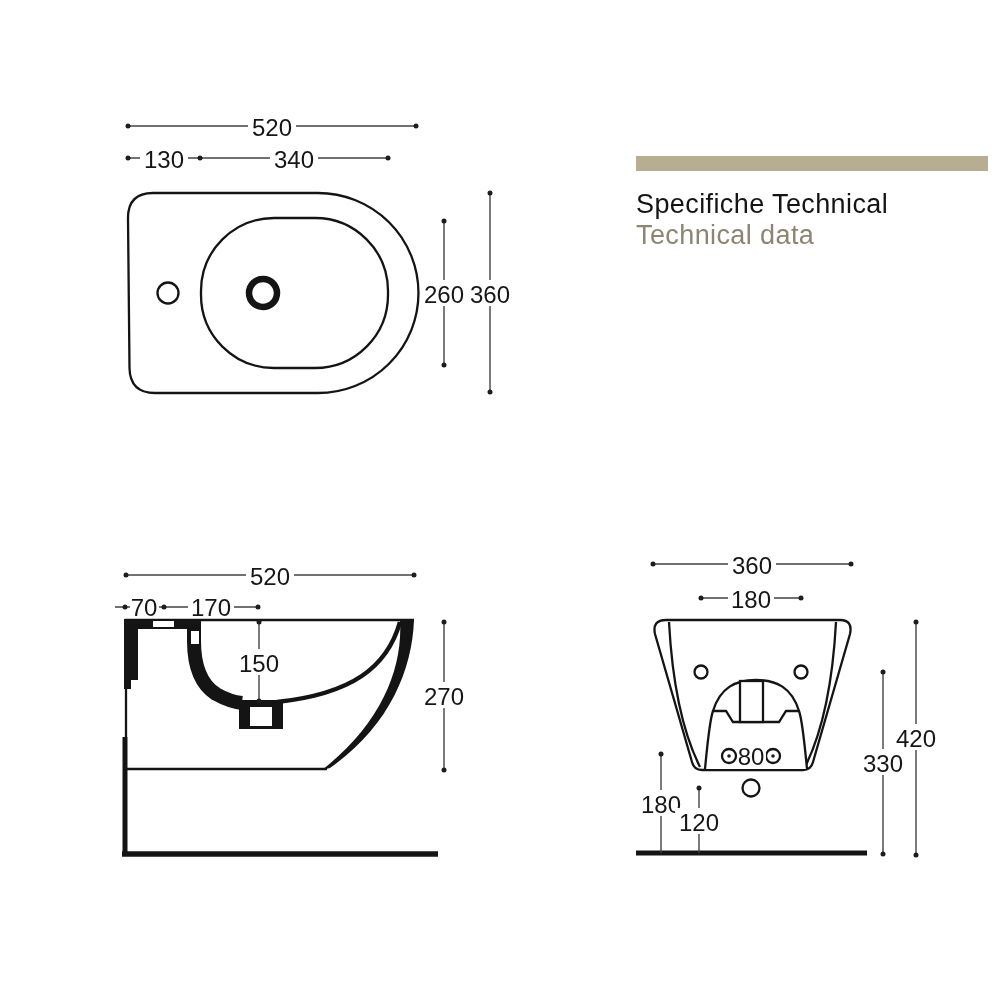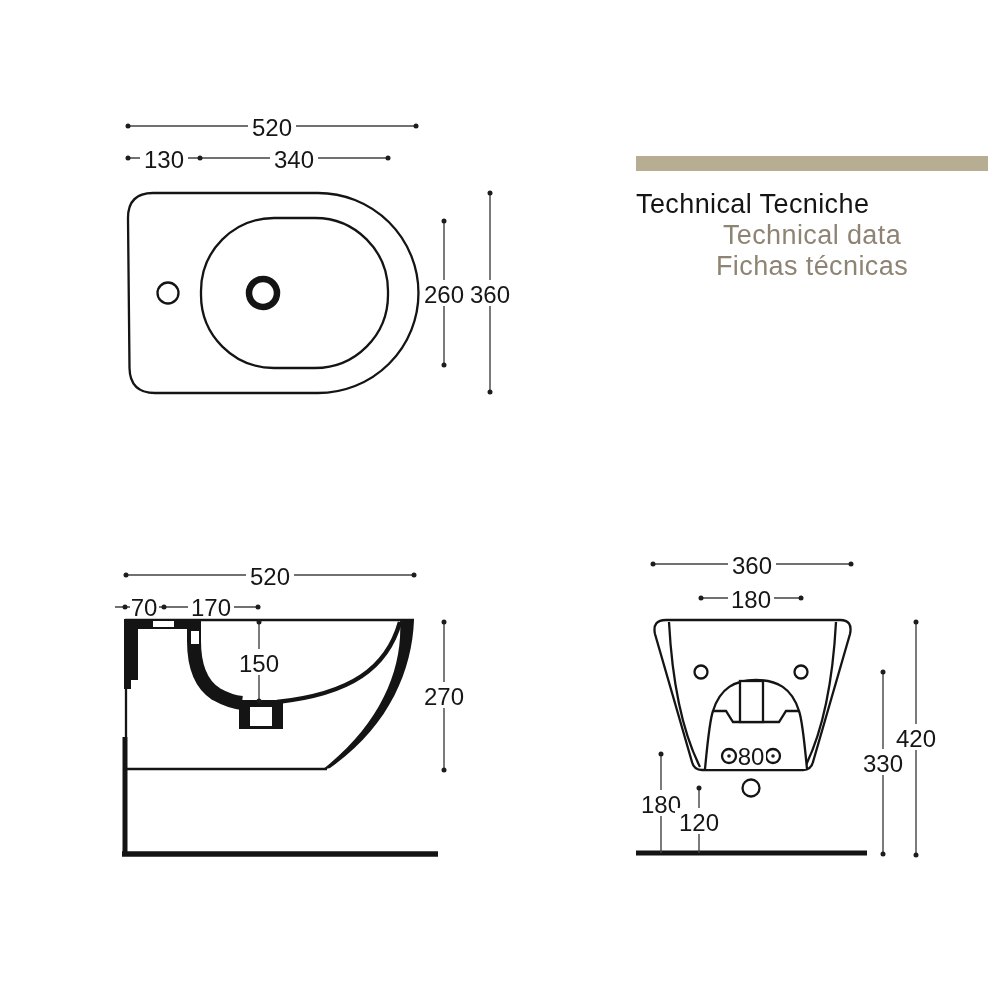--- a/index.html
+++ b/index.html
@@ -13,21 +13,21 @@
   .whitefill{fill:#ffffff;stroke:none;}
   .dimline{stroke:#424242;stroke-width:1.4;fill:none;}
   .dot{fill:#1d1d1d;stroke:none;}
   .dimbg{fill:#ffffff;stroke:none;}
   .dim{font-family:"Liberation Sans", sans-serif;font-size:24px;fill:#161616;
        text-anchor:middle;dominant-baseline:central;}
   
   .title-block{position:absolute;left:625px;top:156px;width:352px;}
   .accent-bar{width:352px;height:15px;}
   .tb-title{margin:18px 0 0 0;font-size:27px;line-height:31px;font-weight:400;letter-spacing:.4px;}
-  .tb-sub{margin:0;font-size:27px;line-height:31px;font-weight:400;letter-spacing:.4px;text-align:center;}
+  .tb-sub{margin:0;font-size:27px;line-height:31px;font-weight:400;letter-spacing:.4px;}
 </style>
 </head>
 <body>
 
 <div class="page">
 
 <svg width="1000" height="1000" viewBox="0 0 1000 1000">
 
   <g>
 
@@ -199,18 +199,17 @@
       <line class="dimline" x1="688" y1="788" x2="688" y2="853"></line>
       <circle class="dot" cx="688" cy="788" r="2.5"></circle>
       <rect class="dimbg" x="664" y="808" width="48" height="26"></rect>
       <text class="dim" x="688" y="822">120</text>
     </g>
   </g>
 </svg>
 
   <div class="title-block">
     <div class="accent-bar" style="background: rgb(183, 173, 146);"></div>
-    <p class="tb-title" style="color: rgb(20, 20, 20);">Technical Tecniche</p>
+    <p class="tb-title" style="color: rgb(20, 20, 20);">Specifiche Technical</p>
     <p class="tb-sub" style="color: rgb(142, 132, 116);">Technical data</p>
-    <p class="tb-sub" style="color: rgb(142, 132, 116);">Fichas técnicas</p>
   </div>
 
 </div>
 
 </body></html>

